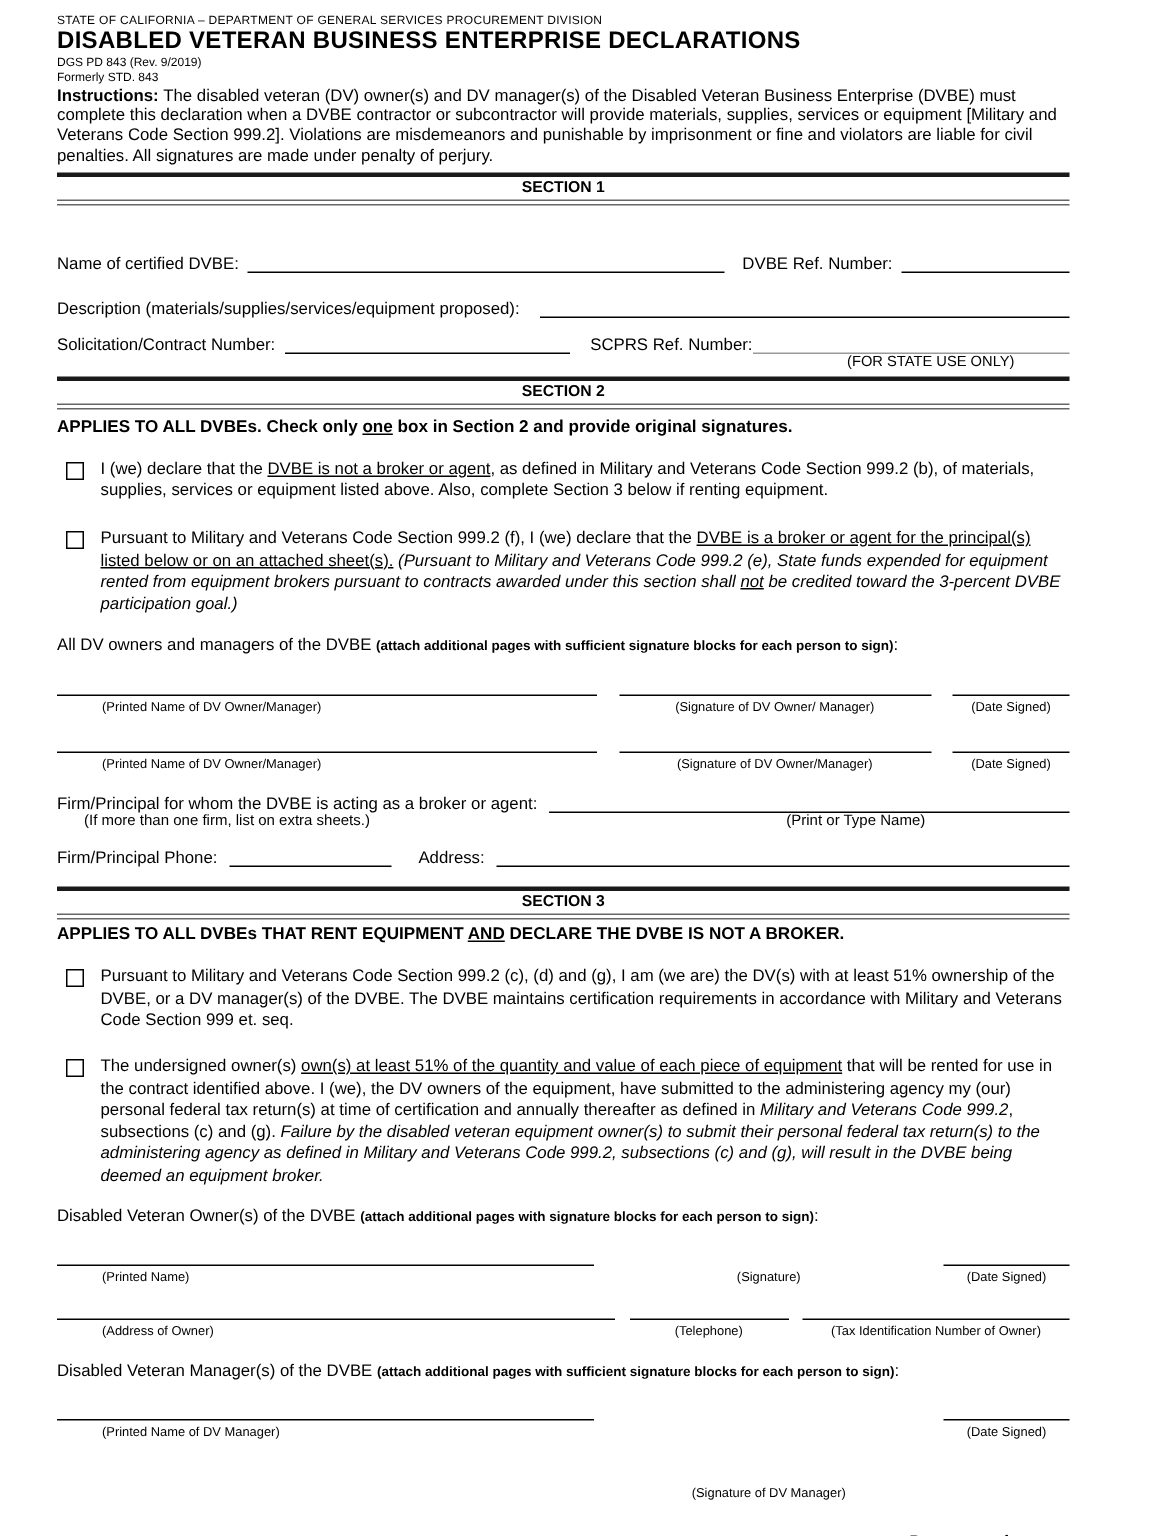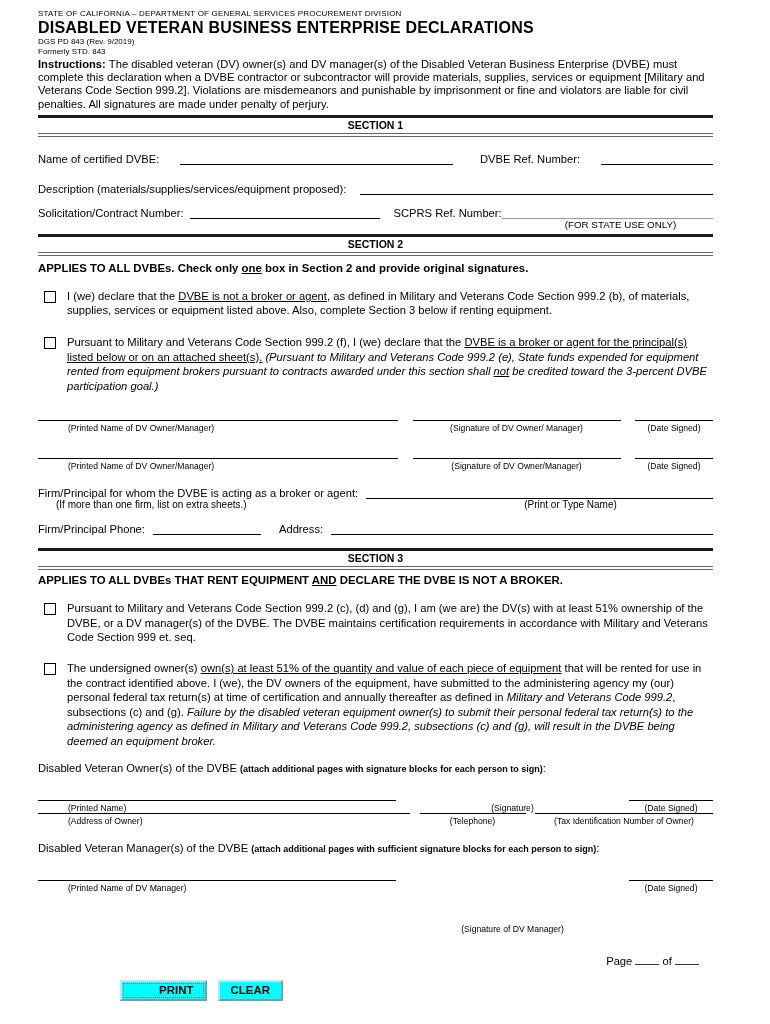--- a/index.html
+++ b/index.html
@@ -54,21 +54,21 @@
 <div class="page">
 
   <div class="agency">STATE OF CALIFORNIA – DEPARTMENT OF GENERAL SERVICES PROCUREMENT DIVISION</div>
   <div class="title">DISABLED VETERAN BUSINESS ENTERPRISE DECLARATIONS</div>
   <div class="formnum">DGS PD 843 (Rev. 9/2019)</div>
   <div class="formerly">Formerly STD. 843</div>
   <div class="instructions"><span style="font-weight: bold;">Instructions: </span><span>The disabled veteran (DV) owner(s) and DV manager(s) of the Disabled Veteran Business Enterprise (DVBE) must complete this declaration when a DVBE contractor or subcontractor will provide materials, supplies, services or equipment [Military and Veterans Code Section 999.2].  Violations are misdemeanors and punishable by imprisonment or fine and violators are liable for civil penalties.  All signatures are made under penalty of perjury.</span></div>
 
   <div class="band">SECTION 1</div>
 
-  <div class="frow" style="margin-top:15px;gap:15px;">
+  <div class="frow" style="margin-top:32px;">
     <span class="lbl">Name of certified DVBE:</span>
     <span class="fill" style="flex:1; margin:0 8px 0 6px;"></span>
     <span class="lbl" style="margin-left:4px;">DVBE Ref. Number:</span>
     <span class="fill" style="width:112px; margin-left:6px;"></span>
   </div>
 
   <div class="frow" style="margin-top:17px;">
     <span class="lbl">Description (materials/supplies/services/equipment proposed):</span>
     <span class="fill" style="flex:1; margin-left:14px;"></span>
   </div>
@@ -91,20 +91,21 @@
   <div class="cb-item" style="margin-top:15px;">
     <span class="cb-box"></span>
     <span class="cb-text"><span>I (we) declare that the </span><span style="text-decoration: underline;">DVBE is not a broker or agent</span><span>, as defined in Military and Veterans Code Section 999.2 (b), of materials, supplies, services or equipment listed above.  Also, complete Section 3 below if renting equipment.</span></span>
   </div>
 
   <div class="cb-item" style="margin-top:17px;">
     <span class="cb-box"></span>
     <span class="cb-text"><span>Pursuant to Military and Veterans Code Section 999.2 (f), I (we) declare that the </span><span style="text-decoration: underline;">DVBE is a broker or agent for the principal(s) listed below or on an attached sheet(s).</span><span>  </span><span style="font-style: italic;">(Pursuant to Military and Veterans Code 999.2 (e), State funds expended for equipment rented from equipment brokers pursuant to contracts awarded under this section shall </span><span style="font-style: italic; text-decoration: underline;">not</span><span style="font-style: italic;"> be credited toward the 3-percent DVBE participation goal.)</span></span>
   </div>
 
+  <div class="plain-line" style="margin-top:14px;"><span>All DV owners and managers of the DVBE </span><span style="font-size: 9px; font-weight: bold;">(attach additional pages with sufficient signature blocks for each person to sign)</span><span>:</span></div>
 
   <div class="sig-row" style="margin-top:27px;">
     <div class="sig-col" style="width:360px;">
       <div class="sig-line"></div>
       <div class="sig-lbl indent">(Printed Name of DV Owner/Manager)</div>
     </div>
     <div class="sig-col" style="width:208px;">
       <div class="sig-line"></div>
       <div class="sig-lbl center">(Signature of DV Owner/ Manager)</div>
     </div>
@@ -169,21 +170,21 @@
     <div class="sig-col" style="width:190px;">
       <div class="sig-noline"></div>
       <div class="sig-lbl center">(Signature)</div>
     </div>
     <div class="sig-col" style="width:84px;">
       <div class="sig-line"></div>
       <div class="sig-lbl center">(Date Signed)</div>
     </div>
   </div>
 
-  <div class="sig-row" style="">
+  <div class="sig-row" style="margin-top:23px;">
     <div class="sig-col" style="width:372px;">
       <div class="sig-line"></div>
       <div class="sig-lbl indent">(Address of Owner)</div>
     </div>
     <div class="sig-col" style="width:106px;">
       <div class="sig-line"></div>
       <div class="sig-lbl center">(Telephone)</div>
     </div>
     <div class="sig-col" style="width:178px;">
       <div class="sig-line"></div>

